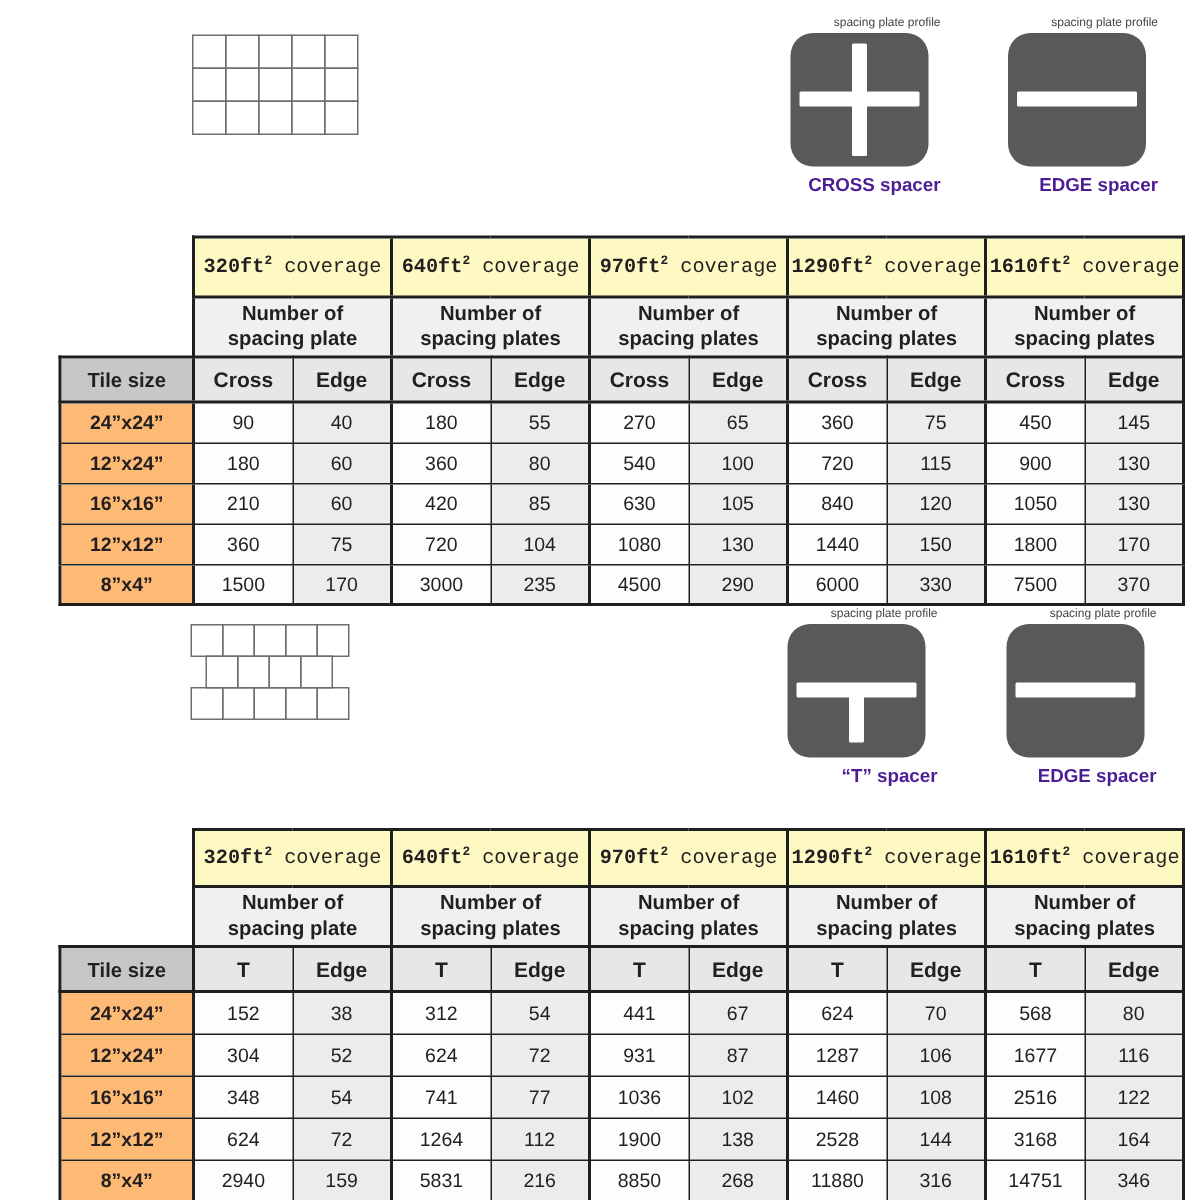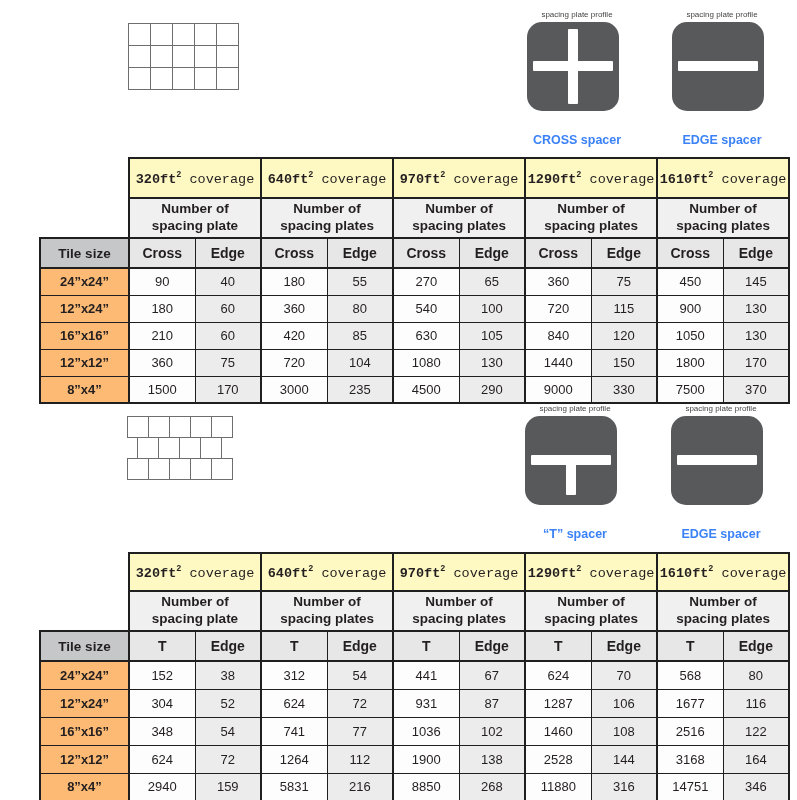--- a/index.html
+++ b/index.html
@@ -11,27 +11,27 @@
 
   
   .tile-grid{position:absolute;display:grid;}
   .tile-grid .cell{border:1px solid #6e6e6e;margin-left:-1px;margin-top:-1px;box-sizing:border-box;}
   .brick{position:absolute;}
   .brick .brow{display:flex;margin-top:-1px;}
   .brick .cell{width:22px;height:22px;border:1px solid #6e6e6e;box-sizing:border-box;margin-left:-1px;}
   .brick .brow.offset{margin-left:10px;}
 
   
-  .spacer-icon{position:absolute;width:100px;text-align:center;}
+  .spacer-icon{position:absolute;width:100px;text-align:right;}
   .icon-label{font-size:8px;color:#444;white-space:nowrap;}
   .icon-square{position:relative;width:92px;height:89px;background:#58595b;border-radius:15px;margin-top:3px;}
   .bar-h{position:absolute;left:6px;right:6px;top:39px;height:10px;background:#fff;border-radius:1px;}
   .bar-v{position:absolute;top:7px;bottom:7px;left:41px;width:10px;background:#fff;border-radius:1px;}
   .bar-stem{position:absolute;left:41px;width:10px;top:48px;height:31px;background:#fff;border-radius:1px;}
-  .icon-caption{margin-top:22px;font-size:12.5px;font-weight:bold;color:#3b82f6;}
+  .icon-caption{margin-top:5px;font-size:12.5px;font-weight:bold;color:#4c1d95;}
 
   
   .tbl-host{position:absolute;}
   .dtable{border-collapse:collapse;table-layout:fixed;width:751px;}
   .dtable th,.dtable td{border:1px solid #1f1f1f;text-align:center;vertical-align:middle;
                         padding:0;color:#231f20;overflow:hidden;}
   .dtable .spacer{border:none;background:#fff;}
   .dtable .cov{background:#fef9c3;font-weight:normal;font-size:13.5px;
                border-top-width:2px;border-bottom-width:2px;font-family:Liberation Mono, monospace;}
   .dtable .cov b{font-weight:bold;}
@@ -211,21 +211,21 @@
             <td class="edge gr">170</td>
           </tr>
           <tr class="lastrow">
             <th>8”x4”</th>
             <td class="g">1500</td>
             <td class="edge">170</td>
             <td class="g">3000</td>
             <td class="edge">235</td>
             <td class="g">4500</td>
             <td class="edge">290</td>
-            <td class="g">9000</td>
+            <td class="g">6000</td>
             <td class="edge">330</td>
             <td class="g">7500</td>
             <td class="edge gr">370</td>
           </tr>
         </tbody>
       </table>
     </div>
 
   <div class="brick" style="left:128px;top:417px;">
     <div class="brow">

